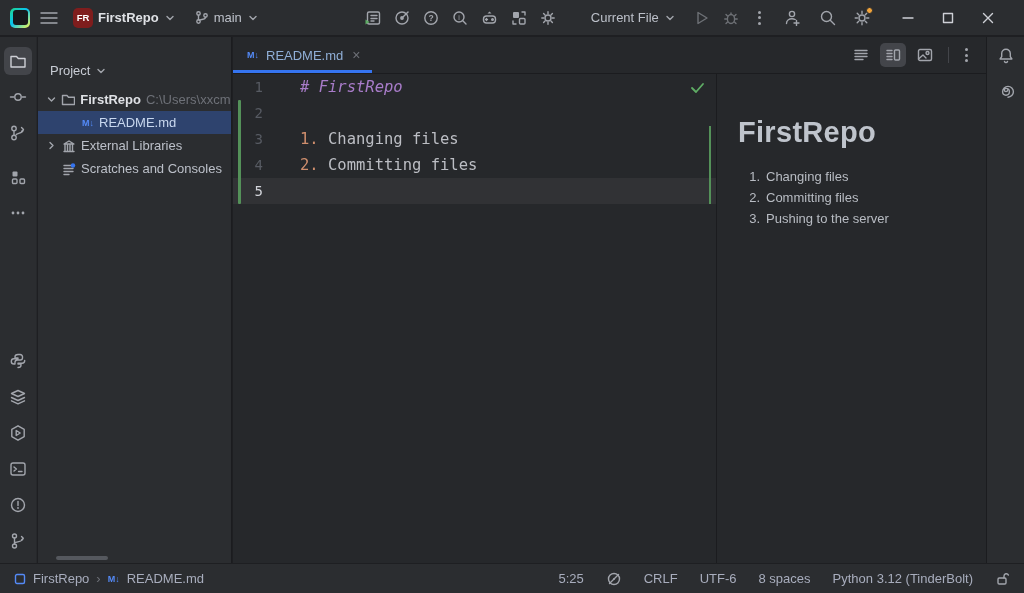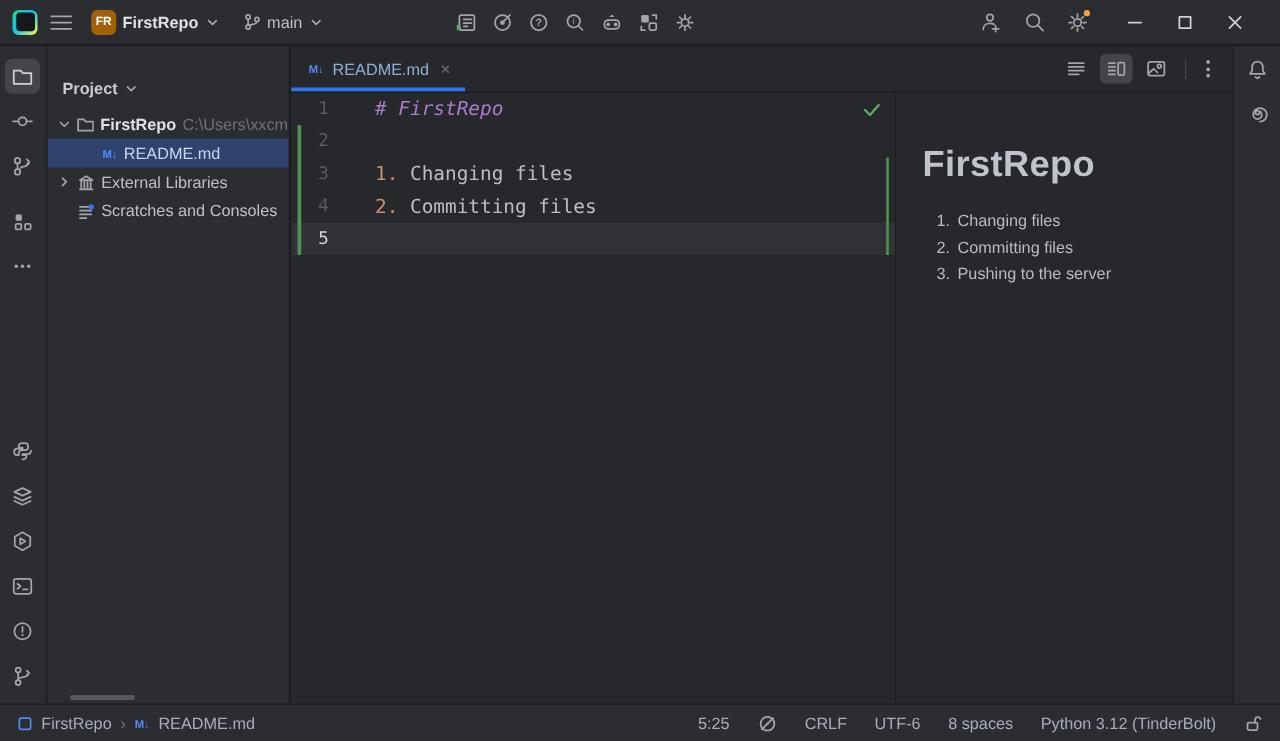--- a/index.html
+++ b/index.html
@@ -20,21 +20,21 @@
   }
   .tb-item { display:flex; align-items:center; gap:5px; padding:4px 5px; border-radius:5px; cursor:default; }
   .pyc-logo {
     width:20px; height:20px; border-radius:5px;
     background:linear-gradient(135deg,#21D789 0%,#07C3F2 45%,#FCF84A 100%);
     position:relative; margin-right:8px;
   }
   .pyc-logo::after { content:""; position:absolute; inset:2.5px; background:#17181B; border-radius:3px; }
   .burger { margin:0 10px 0 2px; }
   .proj-badge {
-    width:20px; height:20px; border-radius:5px; background:#a16207;
+    width:20px; height:20px; border-radius:5px; background:#7f1d1d;
     color:#FFFFFF; font-size:9.5px; font-weight:bold;
     display:flex; align-items:center; justify-content:center;
   }
   .proj-name { color:#DFE1E5; font-weight:bold; }
   .branch-label, .runcfg-label { color:#BCC0C9; }
   .tb-icons { display:flex; align-items:center; gap:13px; margin-left:100px; }
   .run-group { display:flex; align-items:center; gap:13px; margin-left:30px; }
   .tb-right { display:flex; align-items:center; gap:17px; margin-left:auto; margin-right:6px; }
   .win-controls { display:flex; align-items:center; gap:0; }
   .win-btn { width:40px; height:30px; display:flex; align-items:center; justify-content:center; }
@@ -51,21 +51,21 @@
   }
   .stripe-btn { width:28px; height:28px; border-radius:6px; display:flex; align-items:center; justify-content:center; margin-bottom:8px; }
   .stripe-btn.active { background:#43454A; }
   .stripe-spacer { flex:1; }
 
   
   .project-panel {
     position:absolute; top:37px; left:38px; bottom:30px; width:194px;
     background:#2B2D30; border-right:1px solid #1B1C1F; overflow:hidden;
   }
-  .panel-header { display:flex; align-items:center; gap:5px; padding:26px 8px 10px 12px; color:#C8CCD4; font-weight:bold; }
+  .panel-header { display:flex; align-items:center; gap:5px; padding:26px 8px 10px 12px; color:#C8CCD4; font-weight:normal; }
   .tree { font-size:13px; }
   .tree-row { display:flex; align-items:center; gap:5px; height:23px; padding-left:8px; white-space:nowrap; color:#BCC0C9; }
   .tree-row .bold { color:#DFE1E5; font-weight:bold; }
   .tree-row .path { color:#6E7178; overflow:hidden; }
   .tree-row.selected { background:#2E436E; color:#C9D8EF; }
   .tree-row.selected .lbl { color:#C9D8EF; }
   .indent-1 { padding-left:24px; }
   .indent-2 { padding-left:44px; }
   .md-ico { font-size:9px; font-weight:bold; color:#548AF7; letter-spacing:0; display:inline-flex; align-items:center; font-family:"Liberation Sans",sans-serif; }
   .hscroll { position:absolute; bottom:3px; left:18px; width:52px; height:4px; border-radius:2px; background:#55585E; }
@@ -202,20 +202,44 @@
         </svg>
     </span>
     <span>
       <svg width="16" height="16" class="ic">
           <circle cx="8" cy="8" r="3"></circle>
           <path d="M8 1.8v2M8 12.2v2M1.8 8h2M12.2 8h2M3.6 3.6l1.4 1.4M11 11l1.4 1.4M12.4 3.6L11 5M5 11l-1.4 1.4"></path>
         </svg>
     </span>
   </div>
 
+  <div class="run-group">
+    <div class="tb-item">
+      <span class="runcfg-label">Current File</span>
+      <svg width="12" height="12" class="ic">
+          <path d="M3 4.5l3 3 3-3"></path>
+        </svg>
+    </div>
+    <span>
+      <svg width="16" height="16" class="ic" style="stroke:#6E7176">
+          <path d="M4 2.5l9 5.5-9 5.5z"></path>
+        </svg>
+    </span>
+    <span>
+      <svg width="16" height="16" class="ic" style="stroke:#6E7176">
+          <ellipse cx="8" cy="9" rx="3.6" ry="4.5"></ellipse>
+          <path d="M8 4.5V3M4.5 6L3 4.5M11.5 6L13 4.5M3.5 9H1.8M12.5 9h1.7M4.5 12L3 13.5M11.5 12l1.5 1.5"></path>
+        </svg>
+    </span>
+    <span class="kebab">
+        <i></i>
+        <i></i>
+        <i></i>
+      </span>
+  </div>
 
   <div class="tb-right">
     <span>
       <svg width="18" height="17" class="ic">
           <circle cx="8" cy="5" r="2.6"></circle>
           <path d="M2.5 14.5c0-3 2.5-4.8 5.5-4.8 1.2 0 2.3.3 3.2.8M12.5 11.5v5M10 14h5"></path>
         </svg>
     </span>
     <span>
       <svg width="17" height="17" class="ic">

